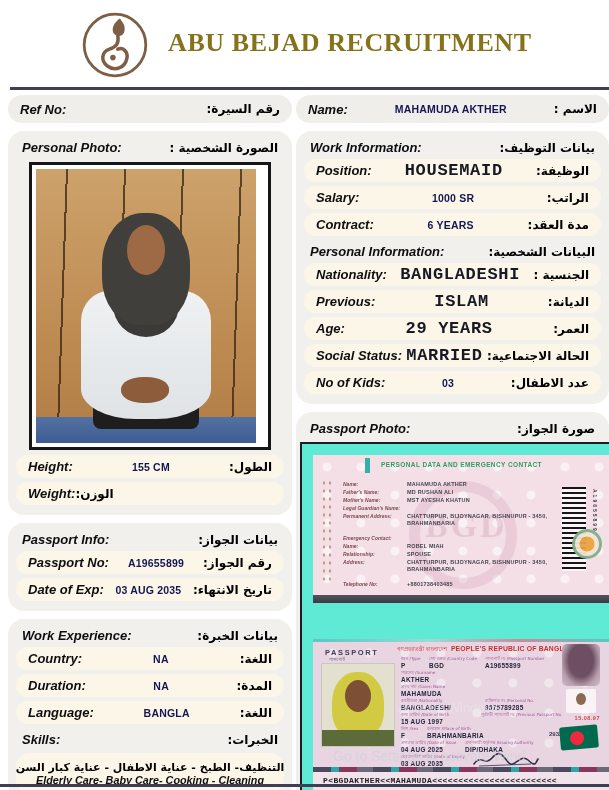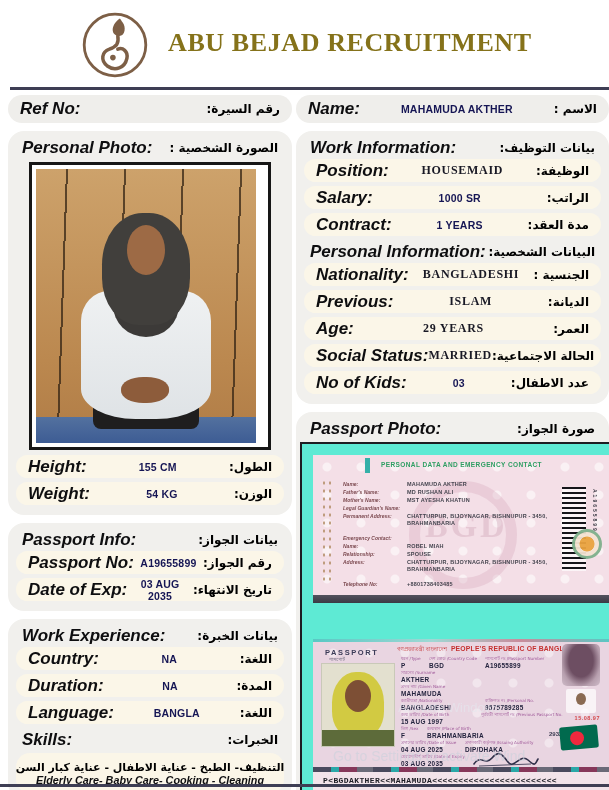--- a/index.html
+++ b/index.html
@@ -13,23 +13,23 @@
   .rule-bottom{position:absolute;left:0;right:0;top:784px;height:2.5px;background:#3e3e54;}
   
   .col-l{position:absolute;left:8px;top:95px;width:284px;}
   .col-r{position:absolute;left:296px;top:95px;width:313px;}
   .card{background:#f1f0ed;border-radius:16px;padding:5px 4px 6px;margin-top:8px;}
   .pill{display:flex;align-items:center;border-radius:14px;padding:0 12px;}
   .pill.gray{background:#efeeeb;height:28px;}
   .pill.cream{background:#fbf6e8;height:23px;margin:0 4px 4px;border-radius:12px;}
   .rrow{height:24px;margin-bottom:5px;}
   .hdr{display:flex;align-items:center;justify-content:space-between;padding:2px 10px;height:19px;}
-  .lbl{font-weight:bold;font-style:italic;font-size:17px;color:#0e0e10;white-space:nowrap;}
+  .lbl{font-weight:bold;font-style:italic;font-size:13px;color:#0e0e10;white-space:nowrap;}
   .val{flex:1;text-align:center;font-weight:bold;font-size:10.5px;color:#151554;letter-spacing:.2px;}
-  .val.serif{font-family:Liberation Serif, serif;font-size:12px;color:#191925;letter-spacing:.7px;}
+  .val.serif{font-family:Liberation Mono, monospace;font-size:17px;color:#191925;letter-spacing:.7px;}
   .ar{font-family:"DejaVu Sans",sans-serif;font-weight:bold;font-size:12px;color:#000;
       direction:rtl;white-space:nowrap;}
   .sp{flex:1;}
   .skills-pill{display:flex;flex-direction:column;align-items:center;justify-content:center;
        background:#fbf6e8;border-radius:14px;height:40px;margin:2px 4px 0;}
   .skills-pill .ar{font-size:11px;}
   .skills-pill .en{font-weight:bold;font-style:italic;font-size:10.8px;color:#0e0e10;}
   
   .photo-frame{margin:3px auto 5px;width:228px;border:3px solid #161616;background:#fff;padding:4px;}
   .photo{position:relative;width:220px;height:274px;overflow:hidden;
@@ -159,21 +159,20 @@
           <div class="hands"></div>
         </div>
       </div>
       <div class="pill cream">
         <span class="lbl">Height:</span>
         <span class="val">155 CM</span>
         <span class="ar">الطول:</span>
       </div>
       <div class="pill cream">
         <span class="lbl">Weight:</span>
-        <span class="val">54 KG</span>
         <span class="ar">الوزن:</span>
       </div>
     </div>
 
     <div class="card">
       <div class="hdr">
         <span class="lbl">Passport Info:</span>
         <span class="ar">بيانات الجواز:</span>
       </div>
       <div class="pill cream">
@@ -237,21 +236,21 @@
         <span class="val serif">HOUSEMAID</span>
         <span class="ar">الوظيفة:</span>
       </div>
       <div class="pill cream rrow">
         <span class="lbl">Salary:</span>
         <span class="val">1000 SR</span>
         <span class="ar">الراتب:</span>
       </div>
       <div class="pill cream rrow">
         <span class="lbl">Contract:</span>
-        <span class="val">1 YEARS</span>
+        <span class="val">6 YEARS</span>
         <span class="ar">مدة العقد:</span>
       </div>
       <div class="hdr">
         <span class="lbl">Personal Information:</span>
         <span class="ar">البيانات الشخصية:</span>
       </div>
       <div class="pill cream rrow">
         <span class="lbl">Nationality:</span>
         <span class="val serif">BANGLADESHI</span>
         <span class="ar">الجنسية :</span>

